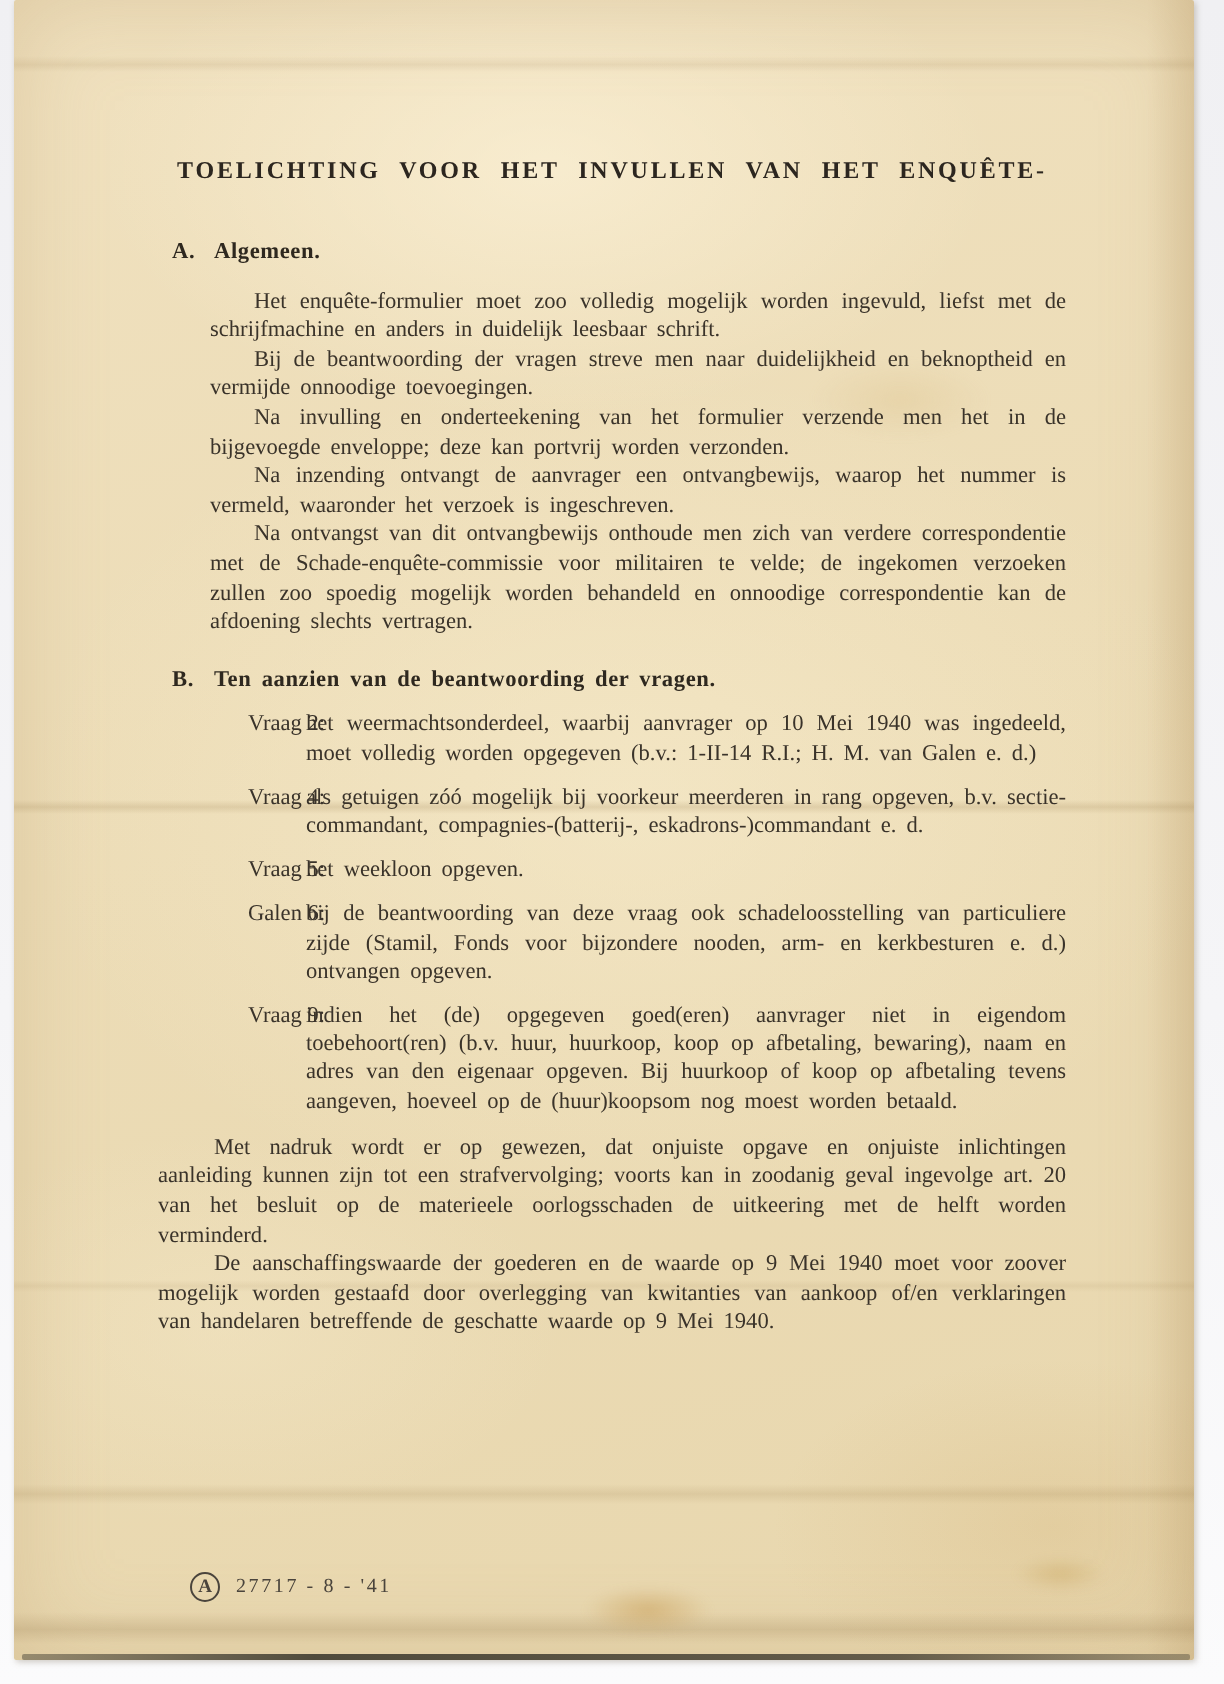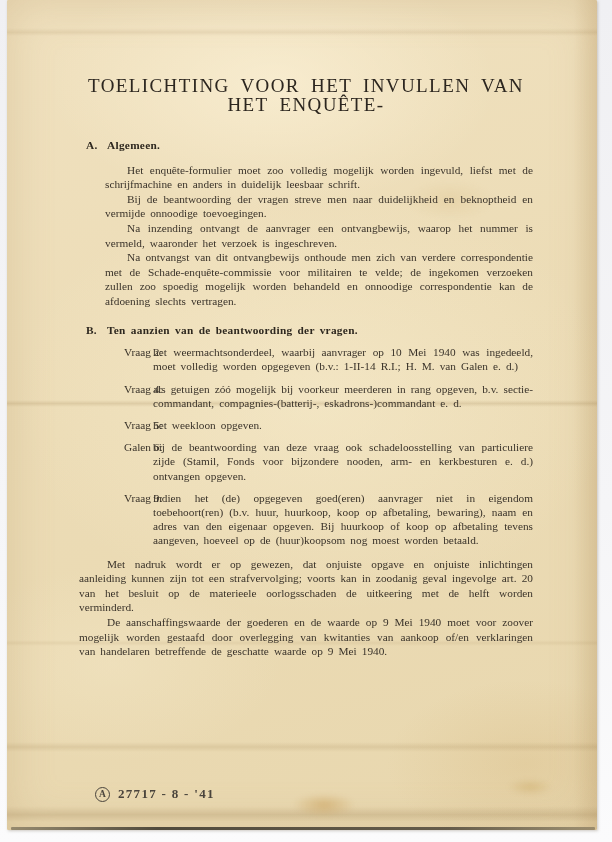--- a/index.html
+++ b/index.html
@@ -61,23 +61,23 @@
     left: 72px;
     top: 0;
     width: 454px;
     color: #3a332a;
     font-size: 11.3px;
     line-height: 14.6px;
   }
   .doc-title {
     margin-top: 76px;
     text-align: center;
-    font-weight: 400;
+    font-weight: 700;
     color: #2c261f;
-    font-size: 19px;
+    font-size: 12px;
     line-height: 19px;
     letter-spacing: 1.4px;
     word-spacing: 5px;
   }
   .section-heading {
     position: relative;
     padding-left: 28px;
     font-weight: 700;
     color: #2e281f;
     letter-spacing: 0.3px;
@@ -124,24 +124,23 @@
     height: 15px;
     border: 1.3px solid #4a443c;
     border-radius: 50%;
     align-items: center;
     justify-content: center;
     font-size: 9.5px;
     font-weight: 700;
     box-sizing: border-box;
   }
   .print-code {
-    font-size: 13px;
+    font-size: 10px;
     letter-spacing: 1.3px;
     font-family: "Liberation Serif", "DejaVu Serif", serif;
-    font-weight: bold;
   }
 </style>
 </head>
 <body>
 
 <div class="scan-bg">
   <div class="paper">
 
     <div class="fold fold-1"></div>
     <div class="fold fold-2"></div>
@@ -159,20 +158,21 @@
       </div>
 
       <div class="section-heading first">
         <span class="section-label">A.</span>
         <span>Algemeen.</span>
       </div>
 
       <div class="para-block">
         <p class="para">Het enquête-formulier moet zoo volledig mogelijk worden ingevuld, liefst met de schrijfmachine en anders in duidelijk leesbaar schrift.</p>
         <p class="para">Bij de beantwoording der vragen streve men naar duidelijkheid en beknoptheid en vermijde onnoodige toevoegingen.</p>
+        <p class="para">Na invulling en onderteekening van het formulier verzende men het in de bijgevoegde enveloppe; deze kan portvrij worden verzonden.</p>
         <p class="para">Na inzending ontvangt de aanvrager een ontvangbewijs, waarop het nummer is vermeld, waaronder het verzoek is ingeschreven.</p>
         <p class="para">Na ontvangst van dit ontvangbewijs onthoude men zich van verdere correspondentie met de Schade-enquête-commissie voor militairen te velde; de ingekomen verzoeken zullen zoo spoedig mogelijk worden behandeld en onnoodige correspondentie kan de afdoening slechts vertragen.</p>
       </div>
 
       <div class="section-heading second">
         <span class="section-label">B.</span>
         <span>Ten aanzien van de beantwoording der vragen.</span>
       </div>
 
       <div class="question-list">

